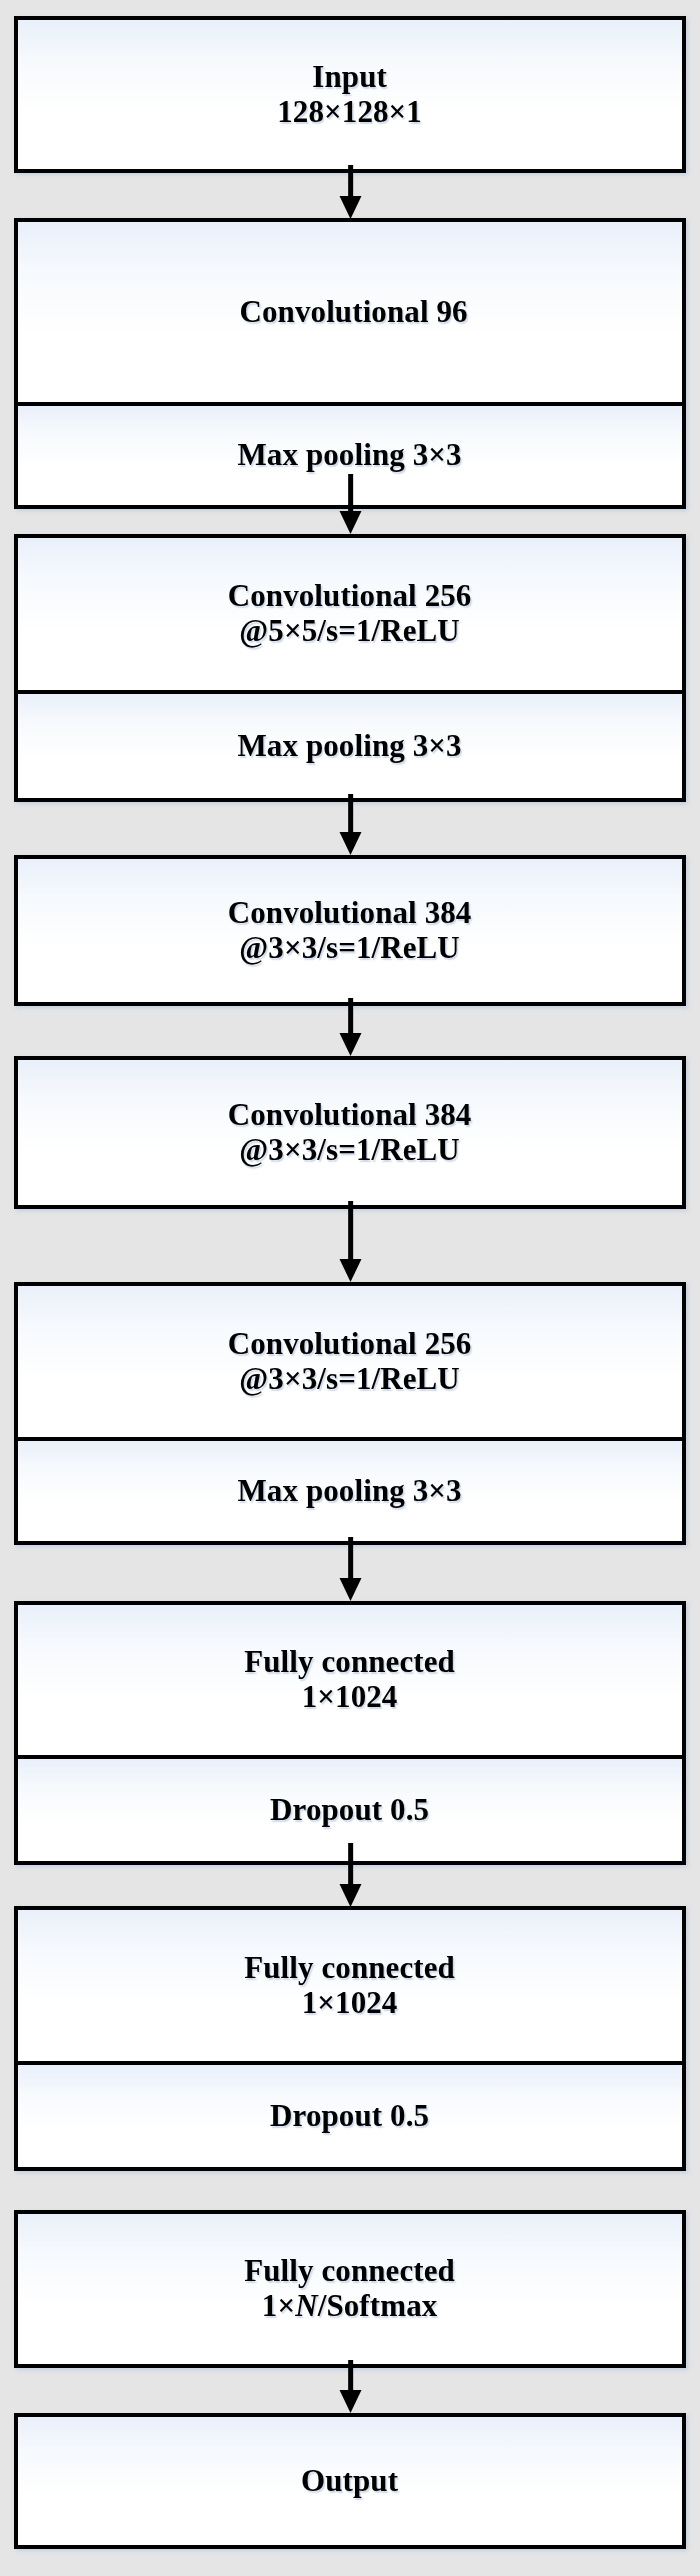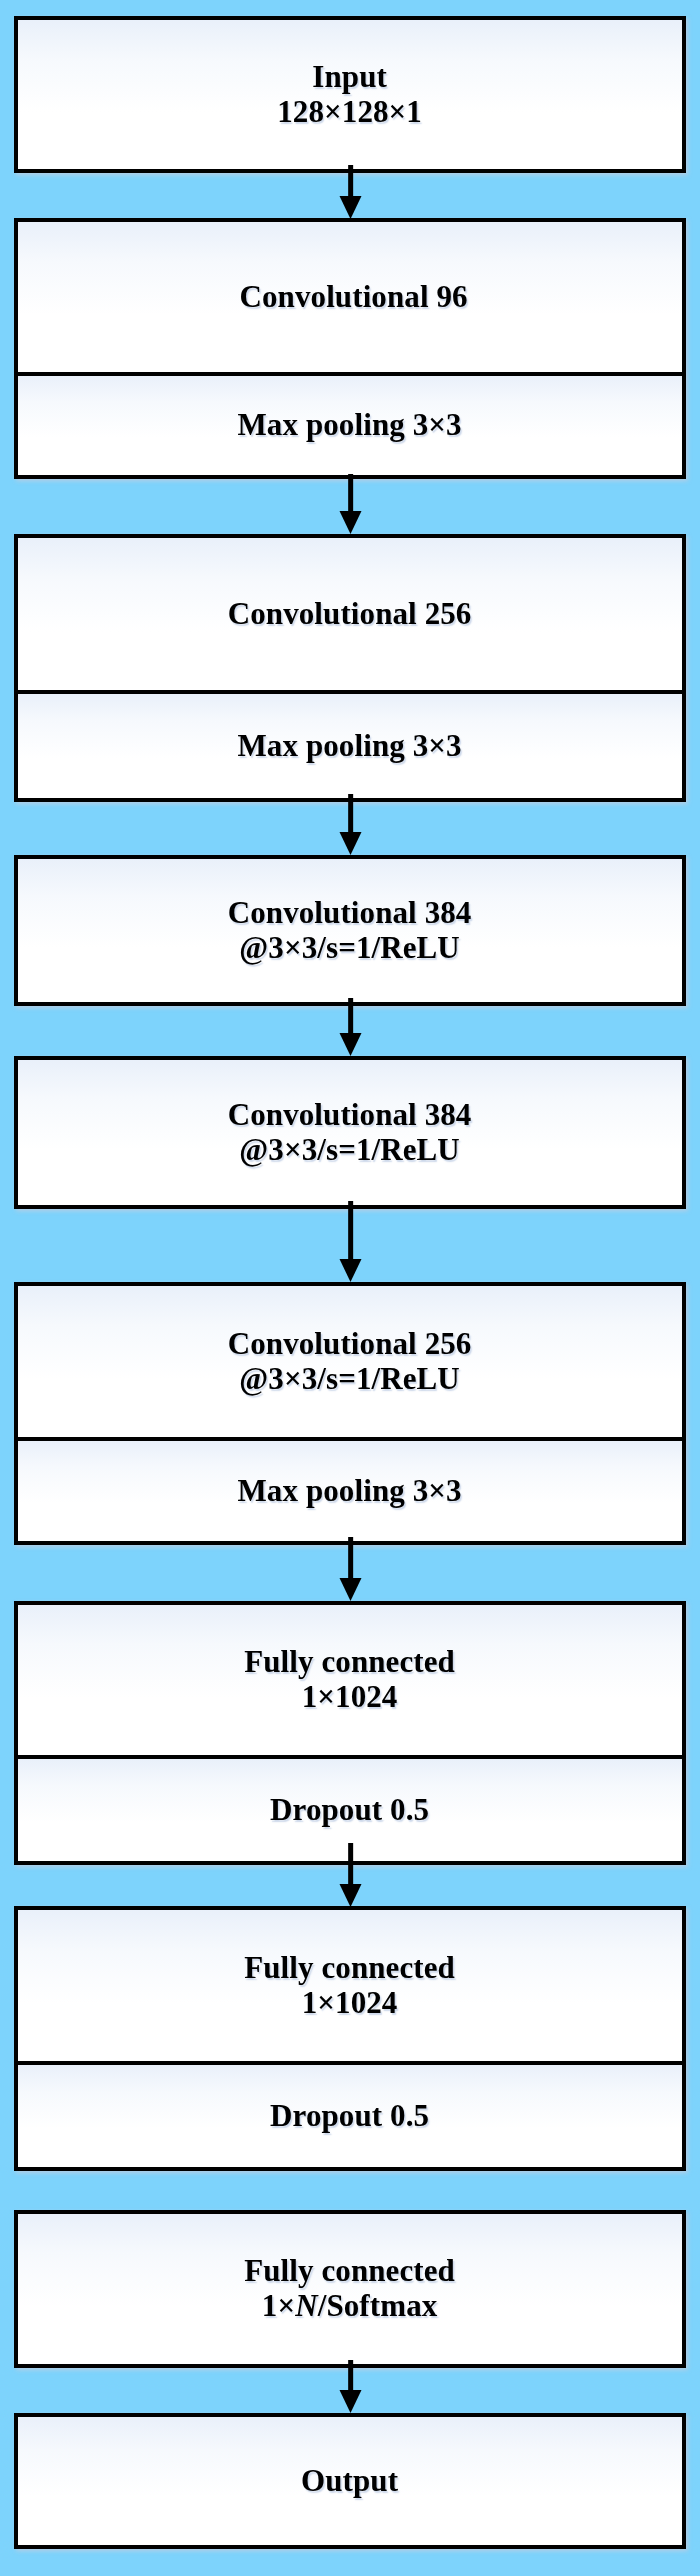--- a/index.html
+++ b/index.html
@@ -11,21 +11,21 @@
   body {
     font-family: "Liberation Serif", "DejaVu Serif", serif;
     -webkit-font-smoothing: antialiased;
   }
 
   #diagram {
     position: relative;
     width: 701px;
     height: 2576px;
     margin: 0;
-    background: #7dd3fc;
+    background: #e5e5e5;
     overflow: hidden;
   }
 
   .block {
     position: absolute;
     left: 13.6px;
     width: 672px;
     box-sizing: border-box;
     border: 4.1px solid #000000;
     background: linear-gradient(to bottom, #eaf1fa 0%, #f7fafd 22%, #ffffff 55%, #ffffff 100%);
@@ -93,30 +93,31 @@
 <body>
 
 <div id="diagram" style="width: 701px; height: 2576px;">
     <div class="block" style="top: 16.3px;">
       <div class="cell" style="height: 149px;">
         <span class="line">Input</span>
         <span class="line">128×128×1</span>
       </div>
     </div>
     <div class="block" style="top: 218px;">
-      <div class="cell" style="height: 150px; padding-left: 8px;">
+      <div class="cell" style="height: 180px; padding-left: 8px;">
         <span class="line">Convolutional 96</span>
       </div>
       <div class="cell" style="height: 103px;">
         <span class="line">Max pooling 3×3</span>
       </div>
     </div>
     <div class="block" style="top: 534px;">
       <div class="cell" style="height: 152px;">
         <span class="line">Convolutional 256</span>
+        <span class="line">@5×5/s=1/ReLU</span>
       </div>
       <div class="cell" style="height: 108px;">
         <span class="line">Max pooling 3×3</span>
       </div>
     </div>
     <div class="block" style="top: 855px;">
       <div class="cell" style="height: 143px;">
         <span class="line">Convolutional 384</span>
         <span class="line">@3×3/s=1/ReLU</span>
       </div>

